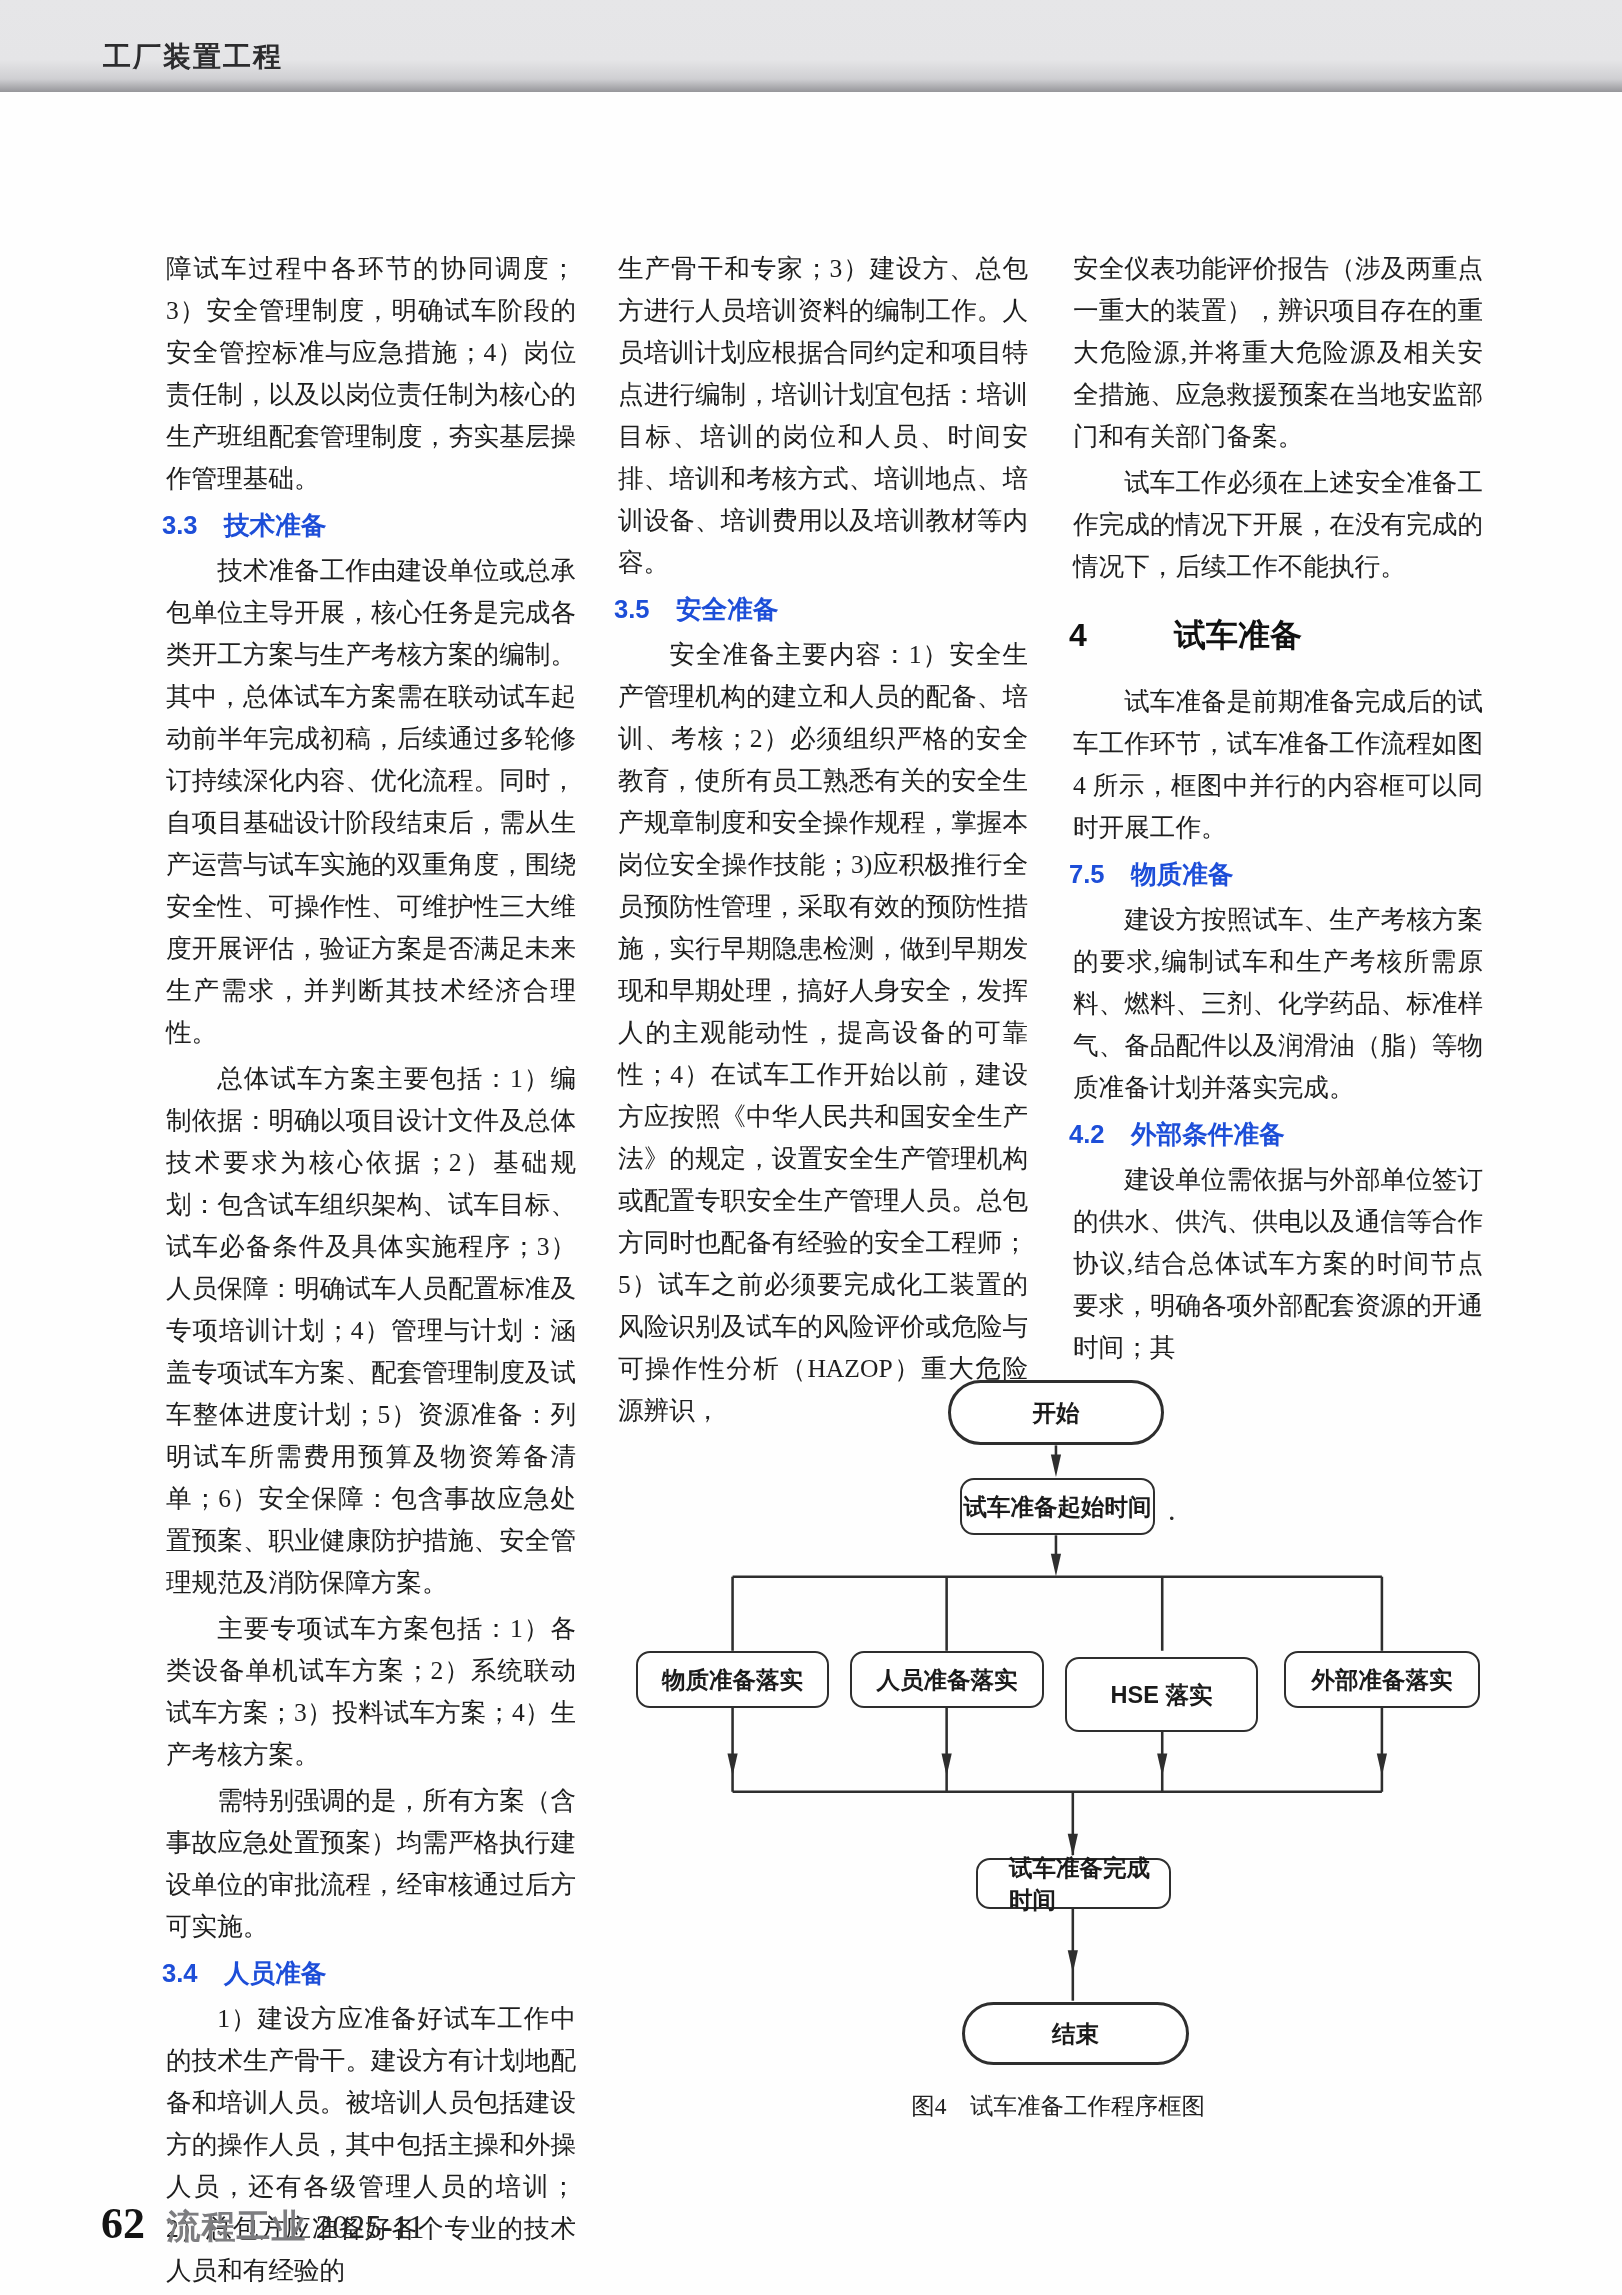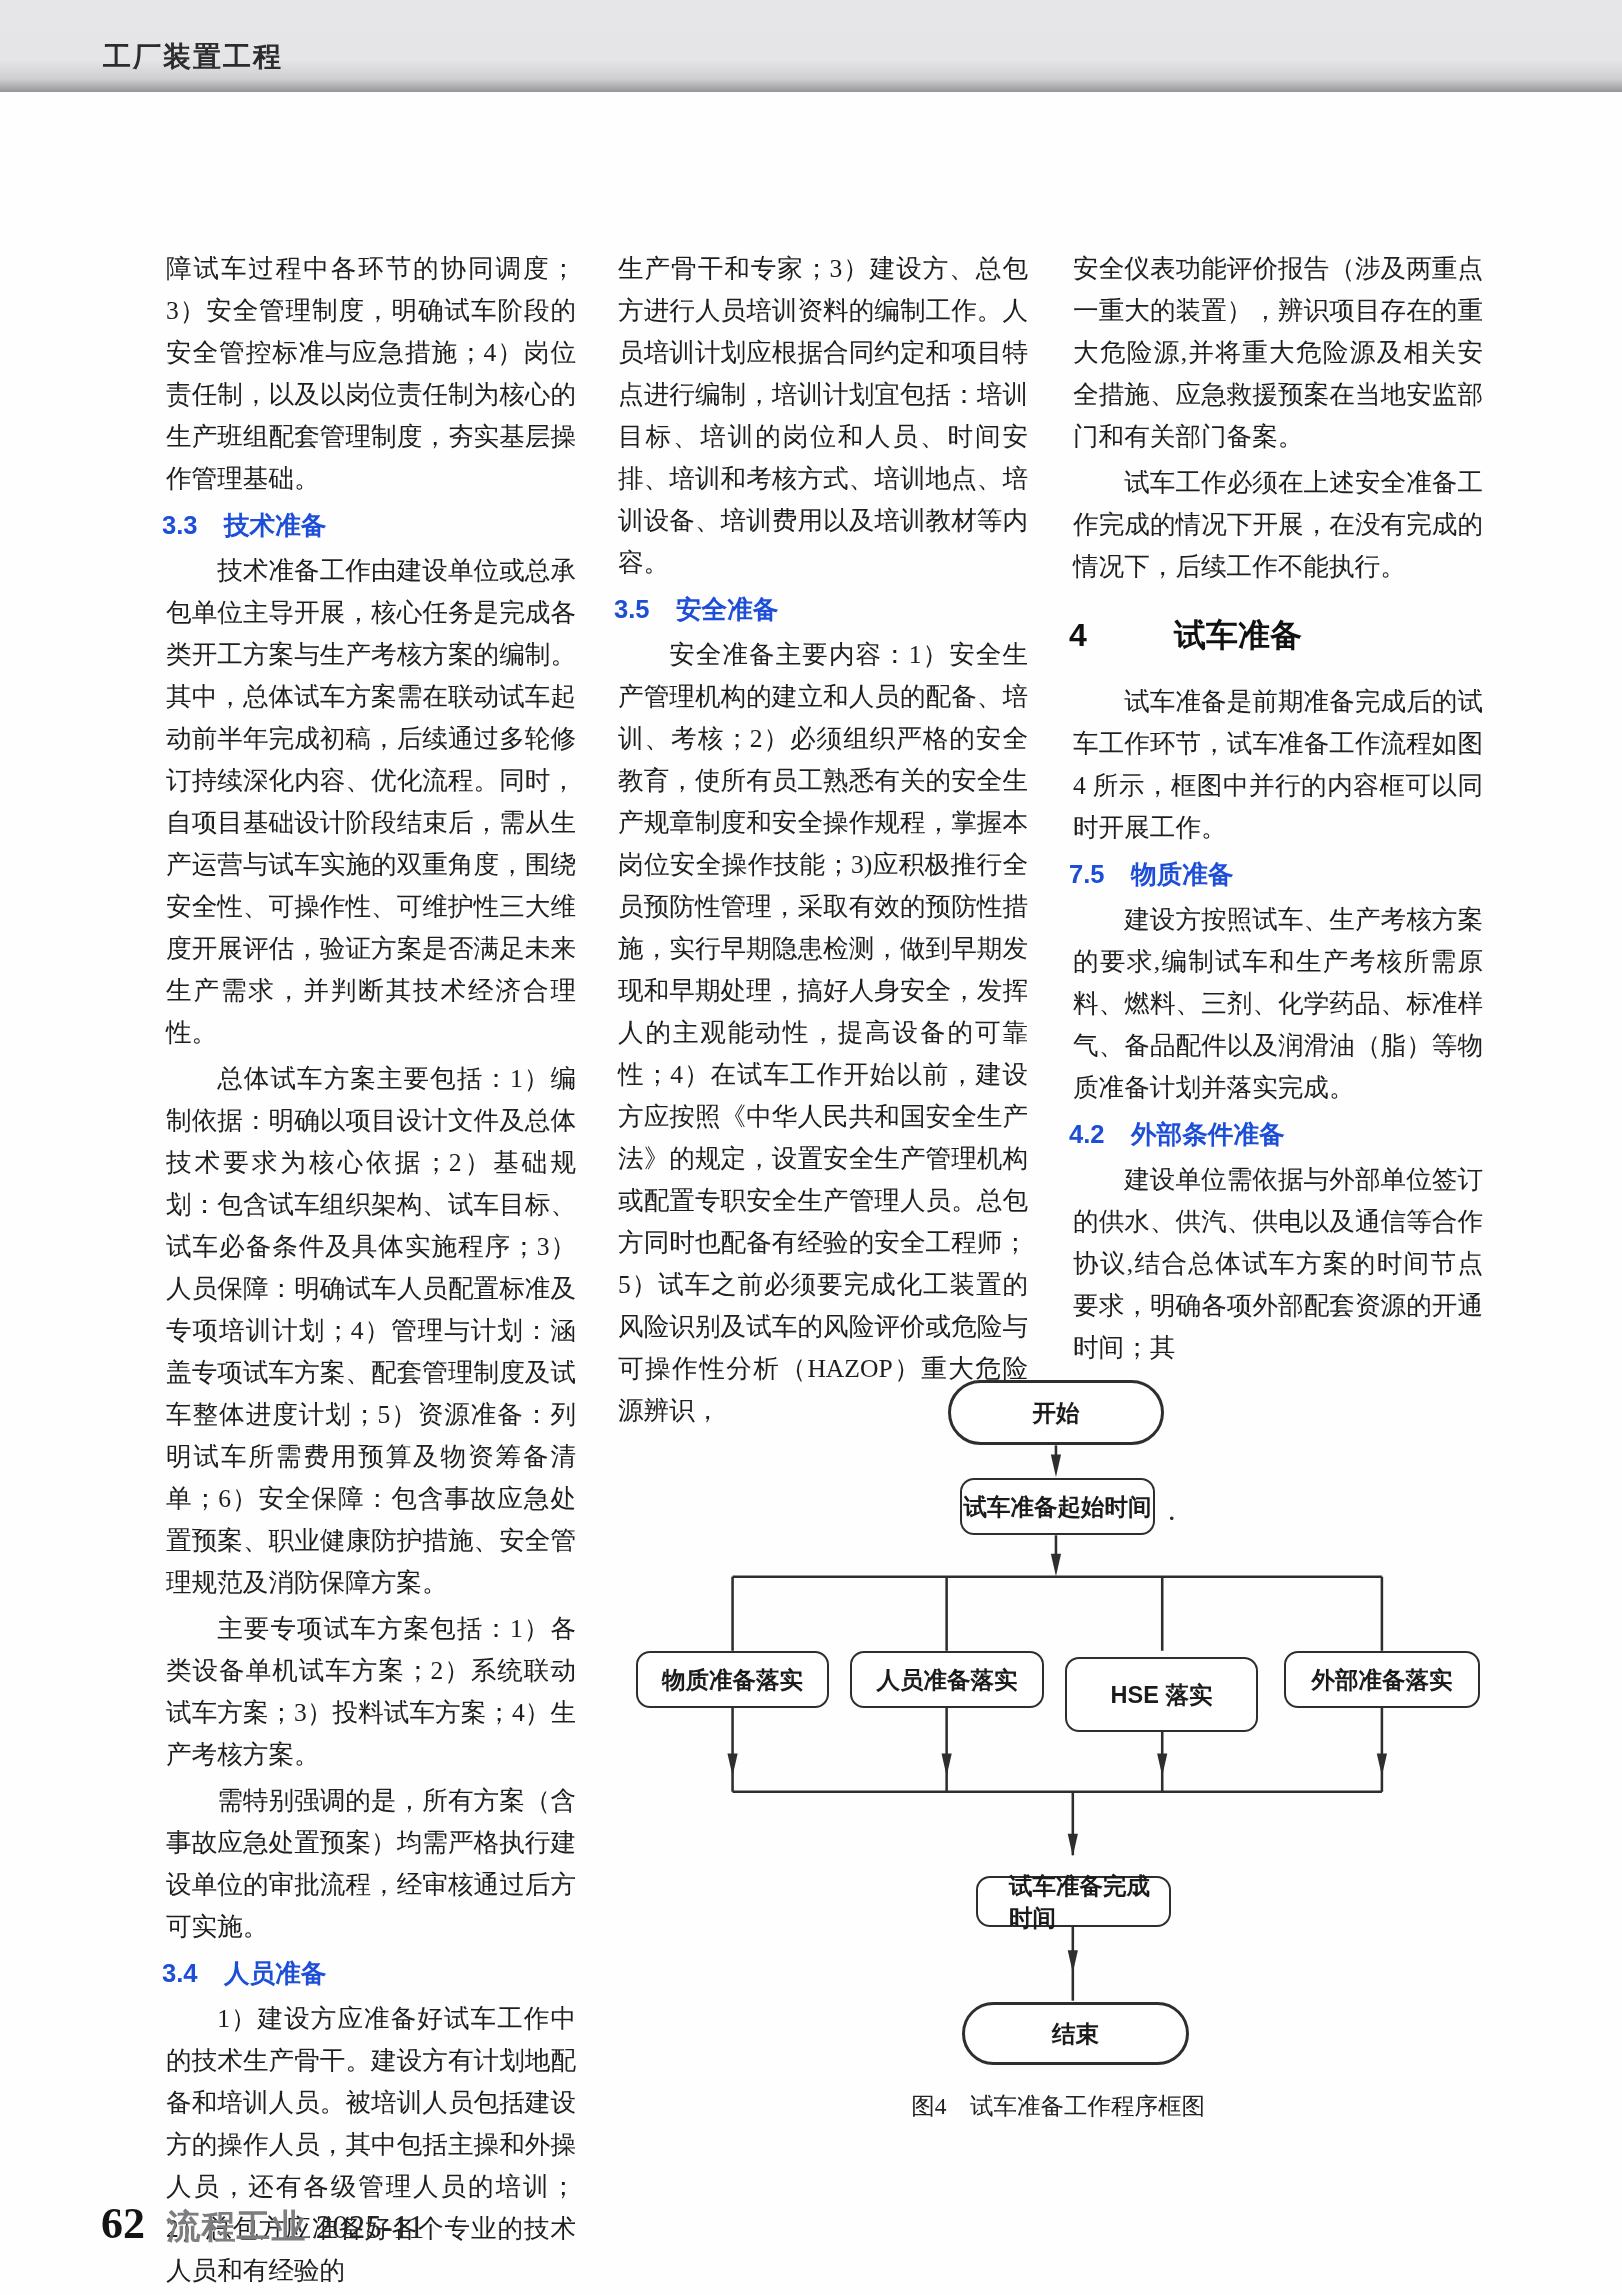--- a/index.html
+++ b/index.html
@@ -34,21 +34,21 @@
      font-weight:bold;font-size:23.5px;color:#1b1b1b;box-sizing:border-box;border-radius:14px;}
   .fc-stadium{border:3.6px solid #2e2e2e;border-radius:36px;}
   .fc-box{border:2.6px solid #2e2e2e;}
   #fc-start{left:312px;top:0;width:216px;height:65px;}
   #fc-start-time{left:324px;top:98px;width:195px;height:57px;}
   #fc-period{position:absolute;left:532px;top:113px;font-size:30px;color:#2a2a2a;}
   #fc-b1{left:0;top:271px;width:193px;height:57px;}
   #fc-b2{left:214px;top:271px;width:194px;height:57px;}
   #fc-b3{left:429px;top:277px;width:193px;height:75px;}
   #fc-b4{left:648px;top:271px;width:196px;height:57px;}
-  #fc-done-time{left:340px;top:496px;width:195px;height:51px;padding-left:31px;}
+  #fc-done-time{left:340px;top:478px;width:195px;height:51px;padding-left:31px;}
   #fc-end{left:326px;top:622px;width:227px;height:63px;}
   #fc-caption{position:absolute;left:0;top:710px;width:844px;text-align:center;
      font-size:23.5px;color:#222;font-family:"Liberation Serif","DejaVu Serif",serif;}
   #fc-caption .cap-label{margin-right:23.5px;}
   svg line{stroke:#2e2e2e;stroke-width:5;}
   svg polygon{fill:#2e2e2e;}
 
   
   #footer{position:absolute;left:101px;top:2198px;display:flex;align-items:baseline;height:66px;}
   #page-number{font-size:44px;font-weight:bold;color:#141414;font-family:"Liberation Serif","DejaVu Serif",serif;}

